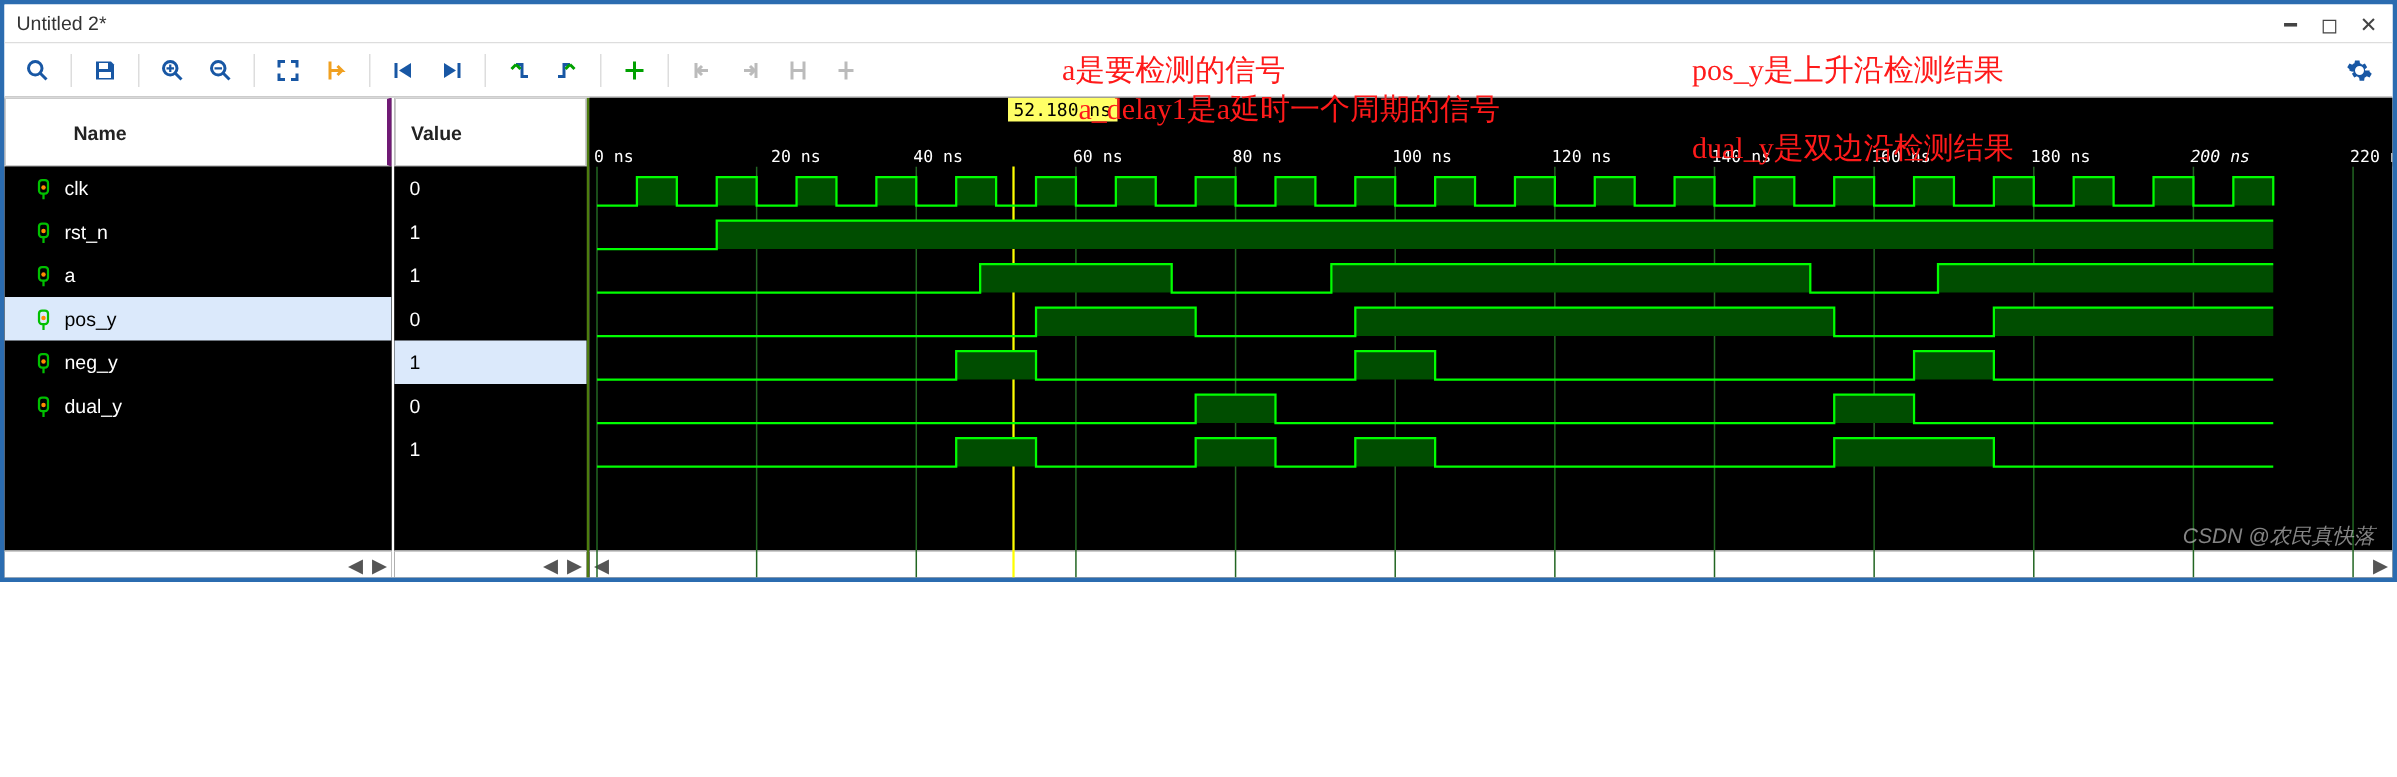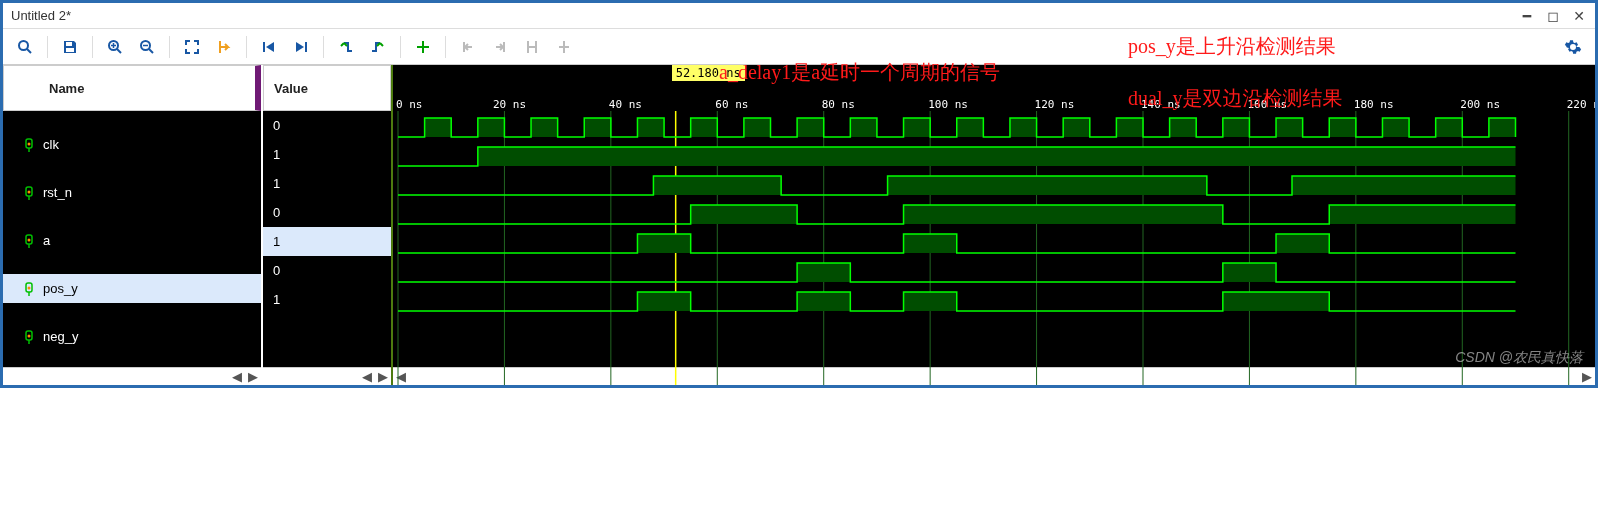--- a/index.html
+++ b/index.html
@@ -11,23 +11,23 @@
   .winctrls { display: flex; gap: 10px; }
   .winctrls .wc { width: 16px; height: 16px; display: flex; align-items: center; justify-content: center; color: #444; font-size: 14px; cursor: pointer; }
   .toolbar { display: flex; align-items: center; height: 36px; padding: 0 8px; gap: 4px; border-bottom: 1px solid #ccc; background: #fff; position: relative; }
   .tbtn { width: 28px; height: 28px; display: flex; align-items: center; justify-content: center; color: #1857a4; border-radius: 3px; cursor: pointer; }
   .tbtn.dis { color: #bbb; cursor: default; }
   .sep { width: 1px; height: 22px; background: #ddd; margin: 0 4px; }
   .gearbtn { width: 28px; height: 28px; display: flex; align-items: center; justify-content: center; color: #1857a4; cursor: pointer; position: absolute; right: 8px; top: 4px; }
   .body { flex: 1; display: flex; overflow: hidden; }
   .leftpane { display: flex; flex-direction: column; width: 260px; background: #000; border-right: 2px solid #fff; }
   .colhead { background: #fff; border: 1px solid #ccc; height: 46px; display: flex; align-items: center; padding: 0 10px; font-weight: bold; color: #222; }
-  .nameh { border-right: 6px solid #701a75; padding-left: 45px; }
+  .nameh { border-right: 3px solid #701a75; padding-left: 45px; }
   .siglist { flex: 1; background: #000; overflow: hidden; }
-  .sigrow { height: 29px; display: flex; align-items: center; padding-left: 20px; color: #fff; font-size: 13px; margin-top: 19px; }
+  .sigrow { height: 29px; display: flex; align-items: center; padding-left: 20px; color: #fff; font-size: 13px; }
   .sigrow.sel { background: #dbe9fb; color: #000; }
   .sigicon { width: 12px; height: 14px; margin-right: 8px; display: inline-block; }
   .scrollx { height: 18px; background: #fff; border-top: 1px solid #ccc; display: flex; align-items: center; justify-content: flex-end; }
   .scrollx .arrow { width: 16px; height: 16px; display: flex; align-items: center; justify-content: center; color: #555; cursor: pointer; }
   .valpane { display: flex; flex-direction: column; width: 130px; background: #000; border-right: 2px solid #4d7c0f; }
   .vallist { flex: 1; background: #000; }
   .valrow { height: 29px; display: flex; align-items: center; padding-left: 10px; color: #fff; font-size: 13px; }
   .valrow.sel { background: #dbe9fb; color: #000; }
   .wavearea { flex: 1; display: flex; flex-direction: column; background: #000; position: relative; overflow: hidden; }
   .waveheadspace { height: 46px; background: #000; position: relative; }
@@ -240,30 +240,30 @@
         <span class="arrow">◀</span>
         <span class="arrow">▶</span>
       </div>
     </div>
 
     <div class="wavearea">
       <div class="waveheadspace">
         <div class="cursorlabel" id="cursorlabel" style="left: 278.672px;">52.180 ns</div>
         <div class="ruler" id="ruler">
             <div class="tick" style="left: 3px;">0 ns</div>
-            <div class="tick" style="left: 100px;">20 ns</div>
+            <div class="tick" style="left: 121px;">20 ns</div>
             <div class="tick" style="left: 215.857px;">40 ns</div>
             <div class="tick" style="left: 322.286px;">60 ns</div>
             <div class="tick" style="left: 428.714px;">80 ns</div>
             <div class="tick" style="left: 535.143px;">100 ns</div>
             <div class="tick" style="left: 641.571px;">120 ns</div>
             <div class="tick" style="left: 748px;">140 ns</div>
             <div class="tick" style="left: 854.429px;">160 ns</div>
             <div class="tick" style="left: 960.857px;">180 ns</div>
-            <div class="tick" style="left: 1067.29px;">200 ns</div>
+            <div class="tick" style="left: 1067.29px; font-style: italic;">200 ns</div>
             <div class="tick" style="left: 1173.71px;">220 ns</div>
           </div>
       </div>
       <div class="wavecanvas" id="wavecanvas">
           <svg width="1202" height="380">
             <line x1="5" x2="5" y1="0" y2="380" stroke="#262" stroke-width="1"></line>
             <line x1="111.42857142857142" x2="111.42857142857142" y1="0" y2="380" stroke="#262" stroke-width="1"></line>
             <line x1="217.85714285714283" x2="217.85714285714283" y1="0" y2="380" stroke="#262" stroke-width="1"></line>
             <line x1="324.2857142857143" x2="324.2857142857143" y1="0" y2="380" stroke="#262" stroke-width="1"></line>
             <line x1="430.71428571428567" x2="430.71428571428567" y1="0" y2="380" stroke="#262" stroke-width="1"></line>
@@ -325,17 +325,18 @@
           </svg>
         </div>
       <div class="hscroll">
         <span class="arrow">◀</span>
         <span style="flex:1"></span>
         <span class="arrow">▶</span>
       </div>
     </div>
   </div>
 
+  <div class="annot" style="left:705px; top:30px;">a是要检测的信号</div>
   <div class="annot" style="left:705px; top:56px;margin-left:11px;">a_delay1是a延时一个周期的信号</div>
   <div class="annot" style="left:1125px; top:30px;">pos_y是上升沿检测结果</div>
   <div class="annot" style="left:1125px; top:82px;">dual_y是双边沿检测结果</div>
   <div class="watermark">CSDN @农民真快落</div>
 </div>
 
 </body></html>

